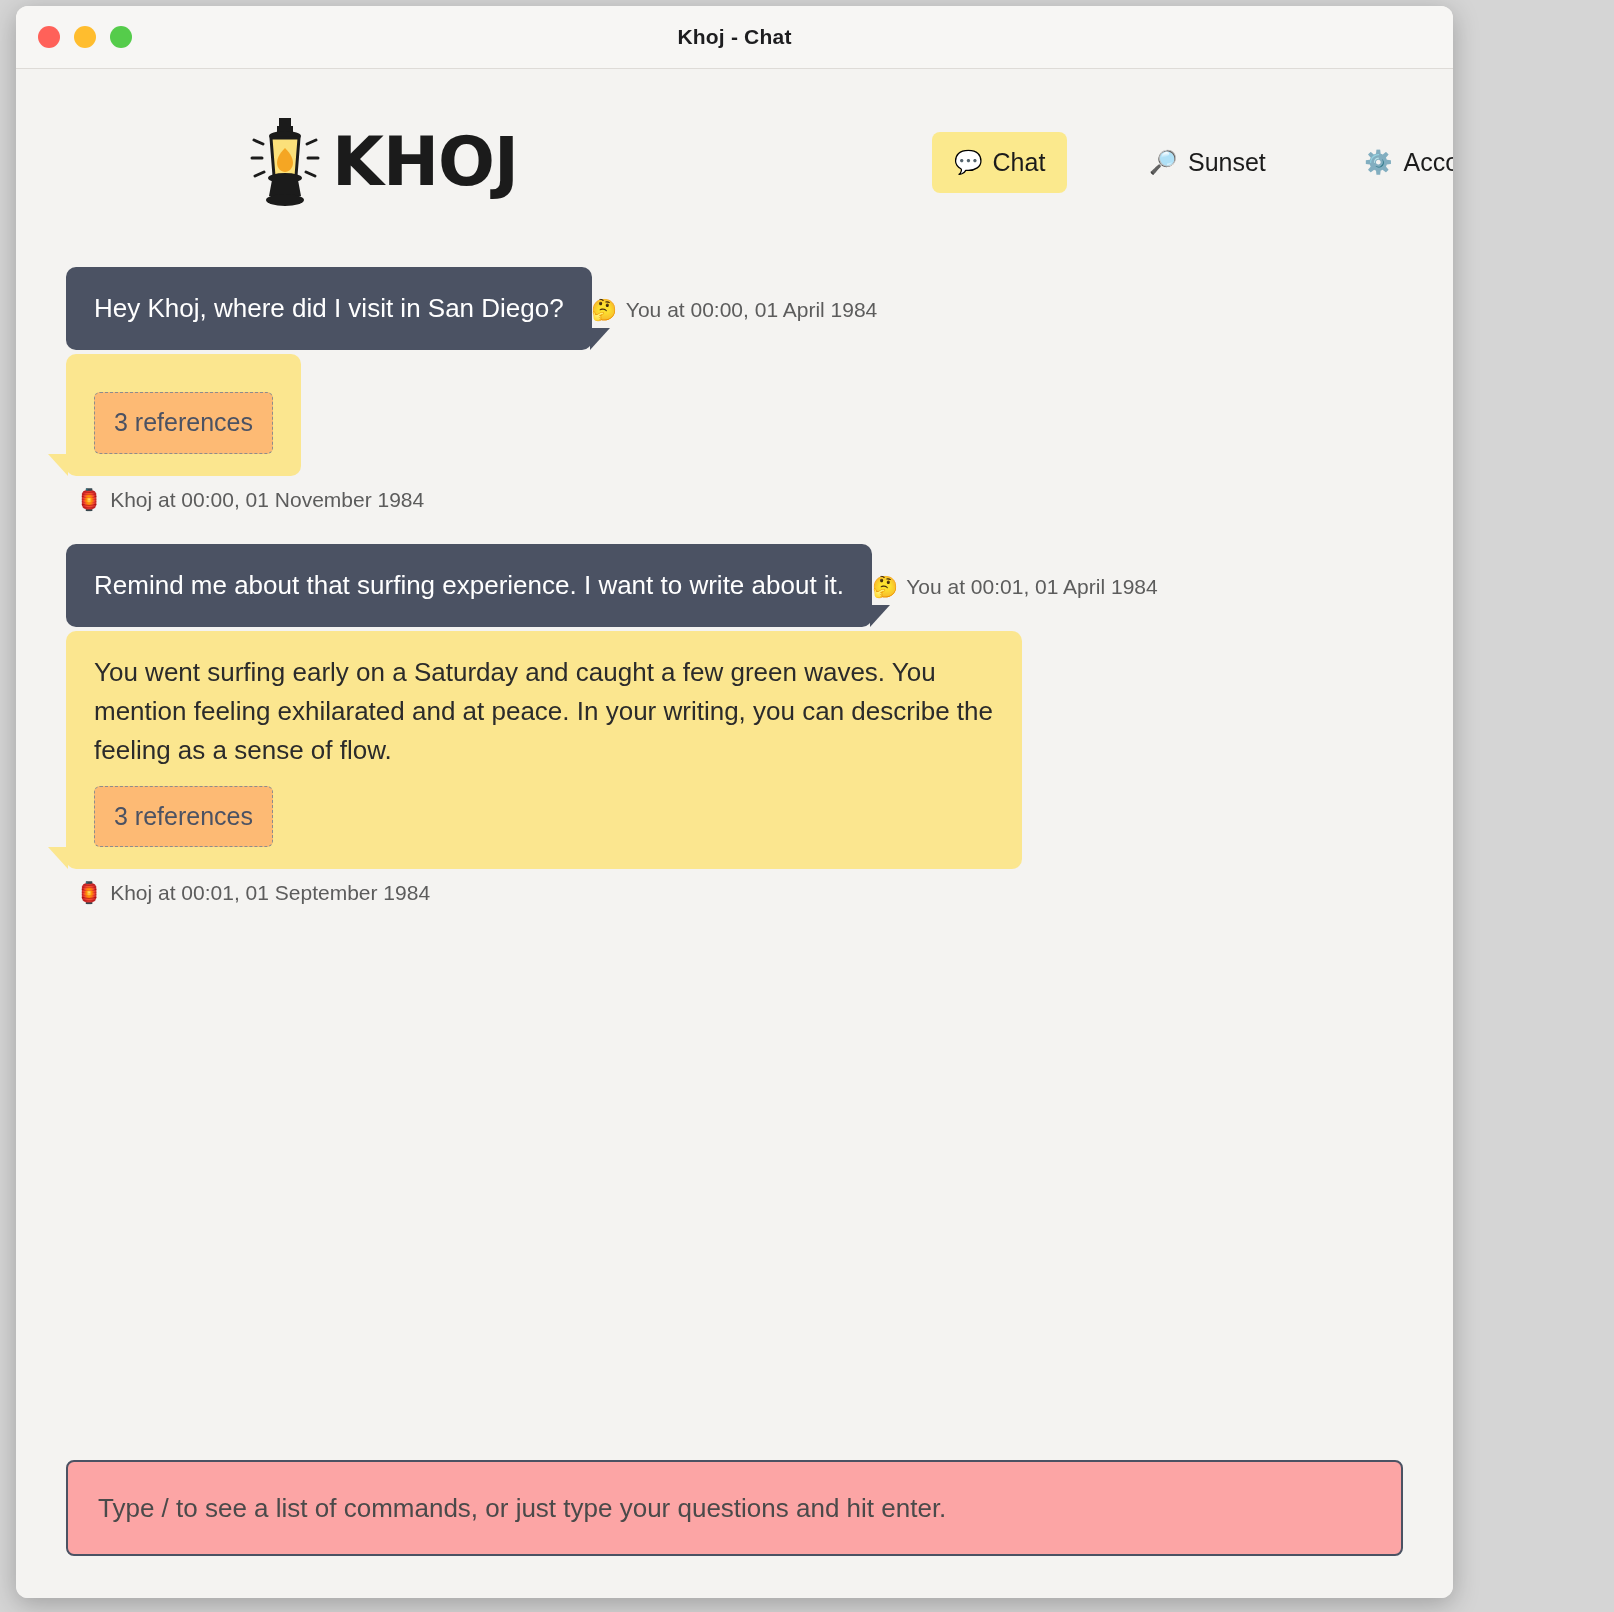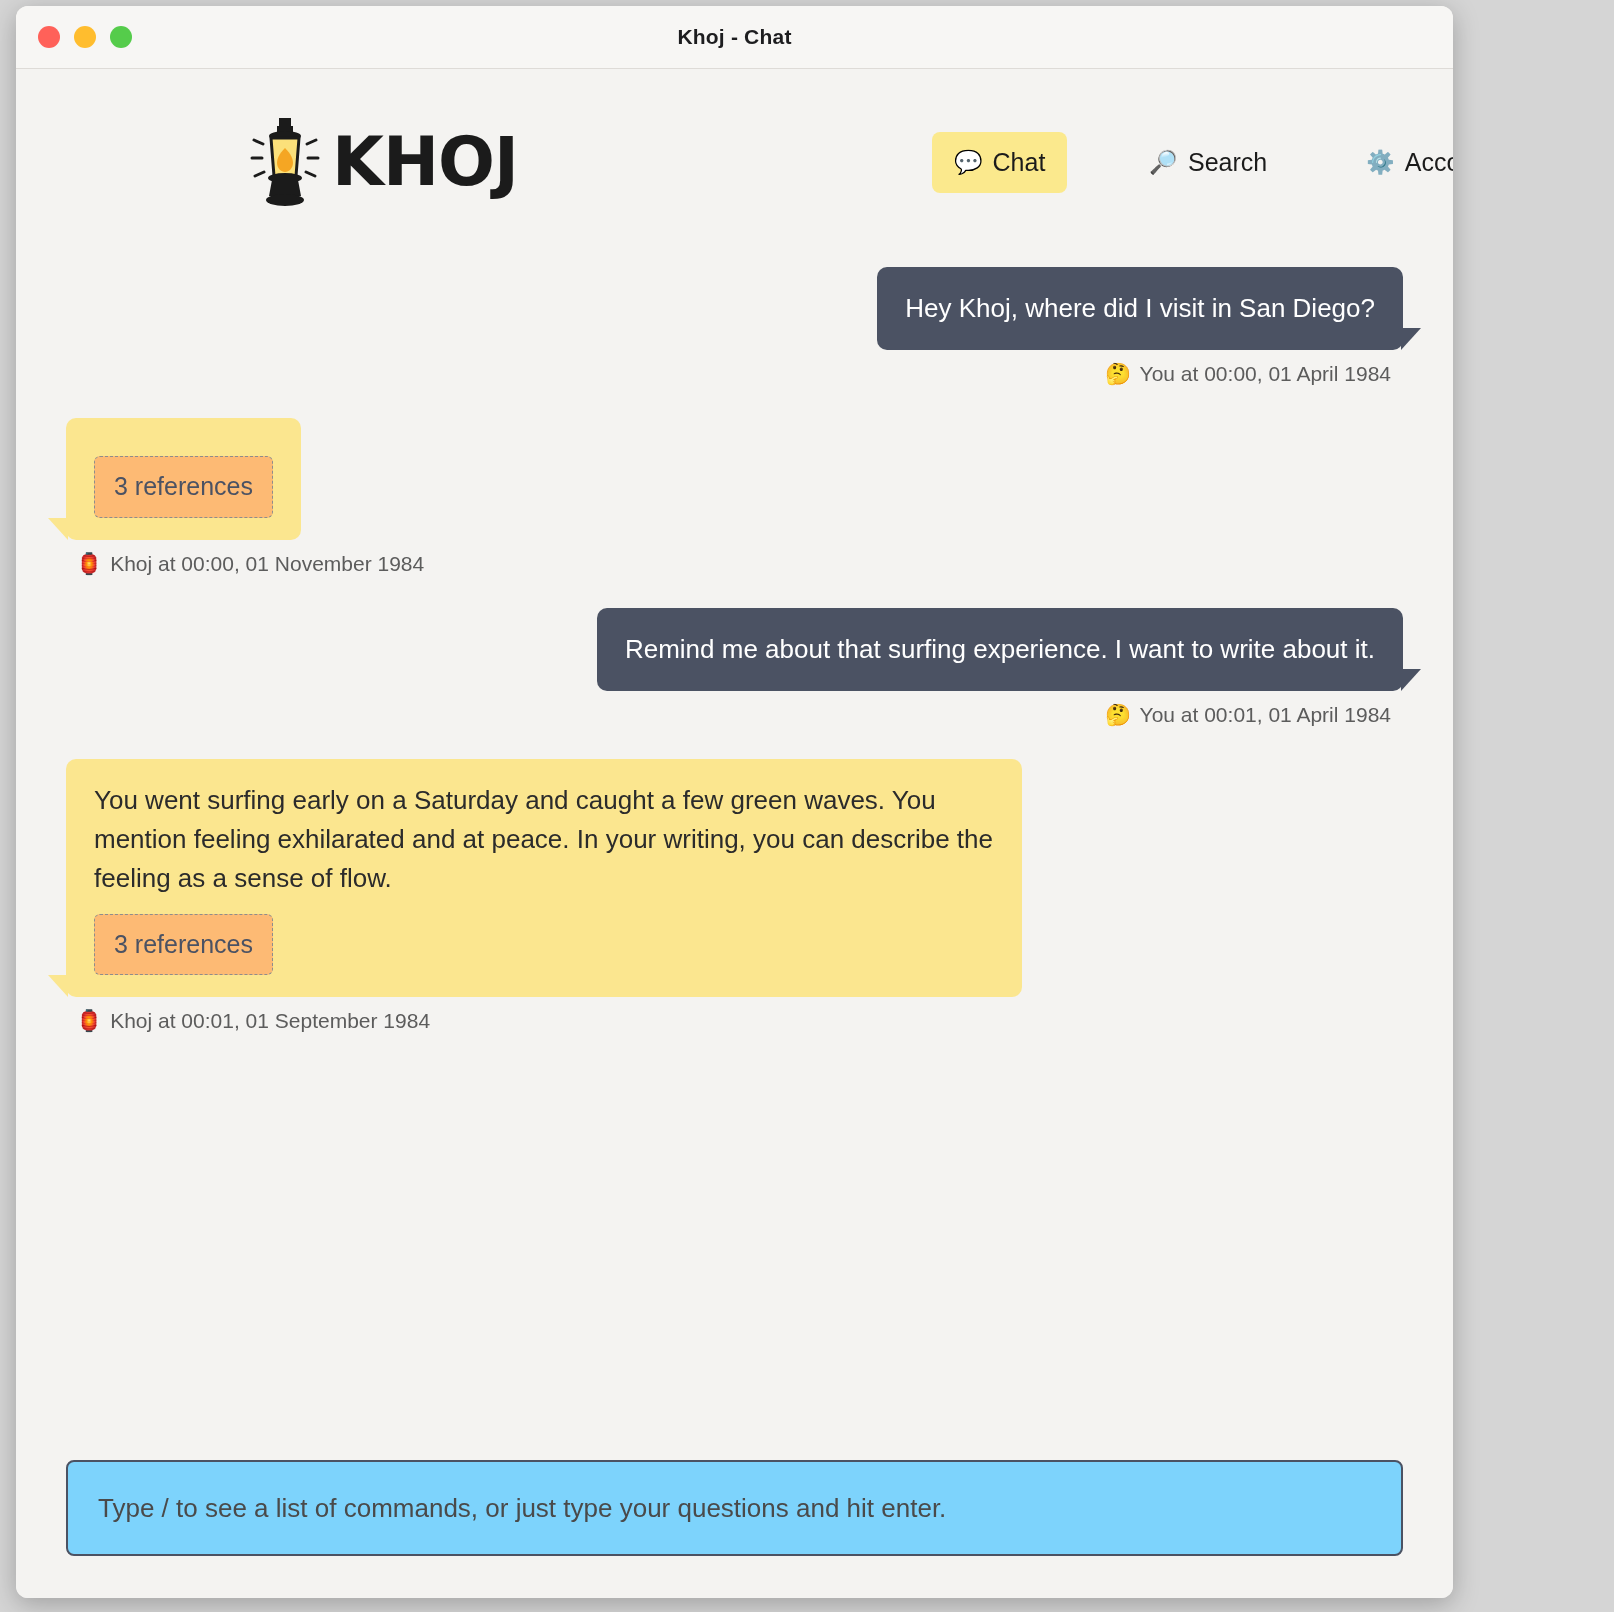--- a/index.html
+++ b/index.html
@@ -121,21 +121,21 @@
   .nav-gap2 { width: 55px; }
   .nav-icon { font-size: 23px; line-height: 1; }
 
   
   .chat-area {
     flex: 1 1 auto;
     padding: 40px 50px 0 50px;
     overflow: hidden;
   }
   .msg-row { margin-bottom: 4px; }
-  .msg-row.right { display: flex; flex-direction: column; align-items: flex-end; }
+  .msg-row.right { display: flex; flex-direction: row; align-items: flex-end; }
   .msg-row.left { display: flex; flex-direction: column; align-items: flex-start; }
 
   .bubble {
     max-width: 900px;
     border-radius: 10px;
     padding: 22px 28px;
     font-size: 26px;
     line-height: 1.5;
     position: relative;
   }
@@ -193,21 +193,21 @@
   .input-wrap {
     flex: 0 0 auto;
     padding: 0 50px 42px 50px;
   }
   .chat-input {
     width: 100%;
     box-sizing: border-box;
     height: 96px;
     border: 2px solid #4b5263;
     border-radius: 8px;
-    background: #7dd3fc;
+    background: #fca5a5;
     font-size: 26px;
     color: #3d3d3d;
     padding: 0 30px;
     font-family: "Liberation Sans", sans-serif;
     outline: none;
   }
   .chat-input::placeholder { color: #4a4a4a; }
 </style>
 </head>
 <body>
@@ -251,21 +251,21 @@
       </div>
 
       <div class="nav">
         <div class="nav-item active">
           <span class="nav-icon">💬</span>
           <span>Chat</span>
         </div>
         <div class="nav-gap1"></div>
         <div class="nav-item">
           <span class="nav-icon">🔎</span>
-          <span>Search</span>
+          <span>Sunset</span>
         </div>
         <div class="nav-gap2"></div>
         <div class="nav-item">
           <span class="nav-icon">⚙️</span>
           <span>According</span>
         </div>
       </div>
     </div>
 
     <div class="chat-area">

